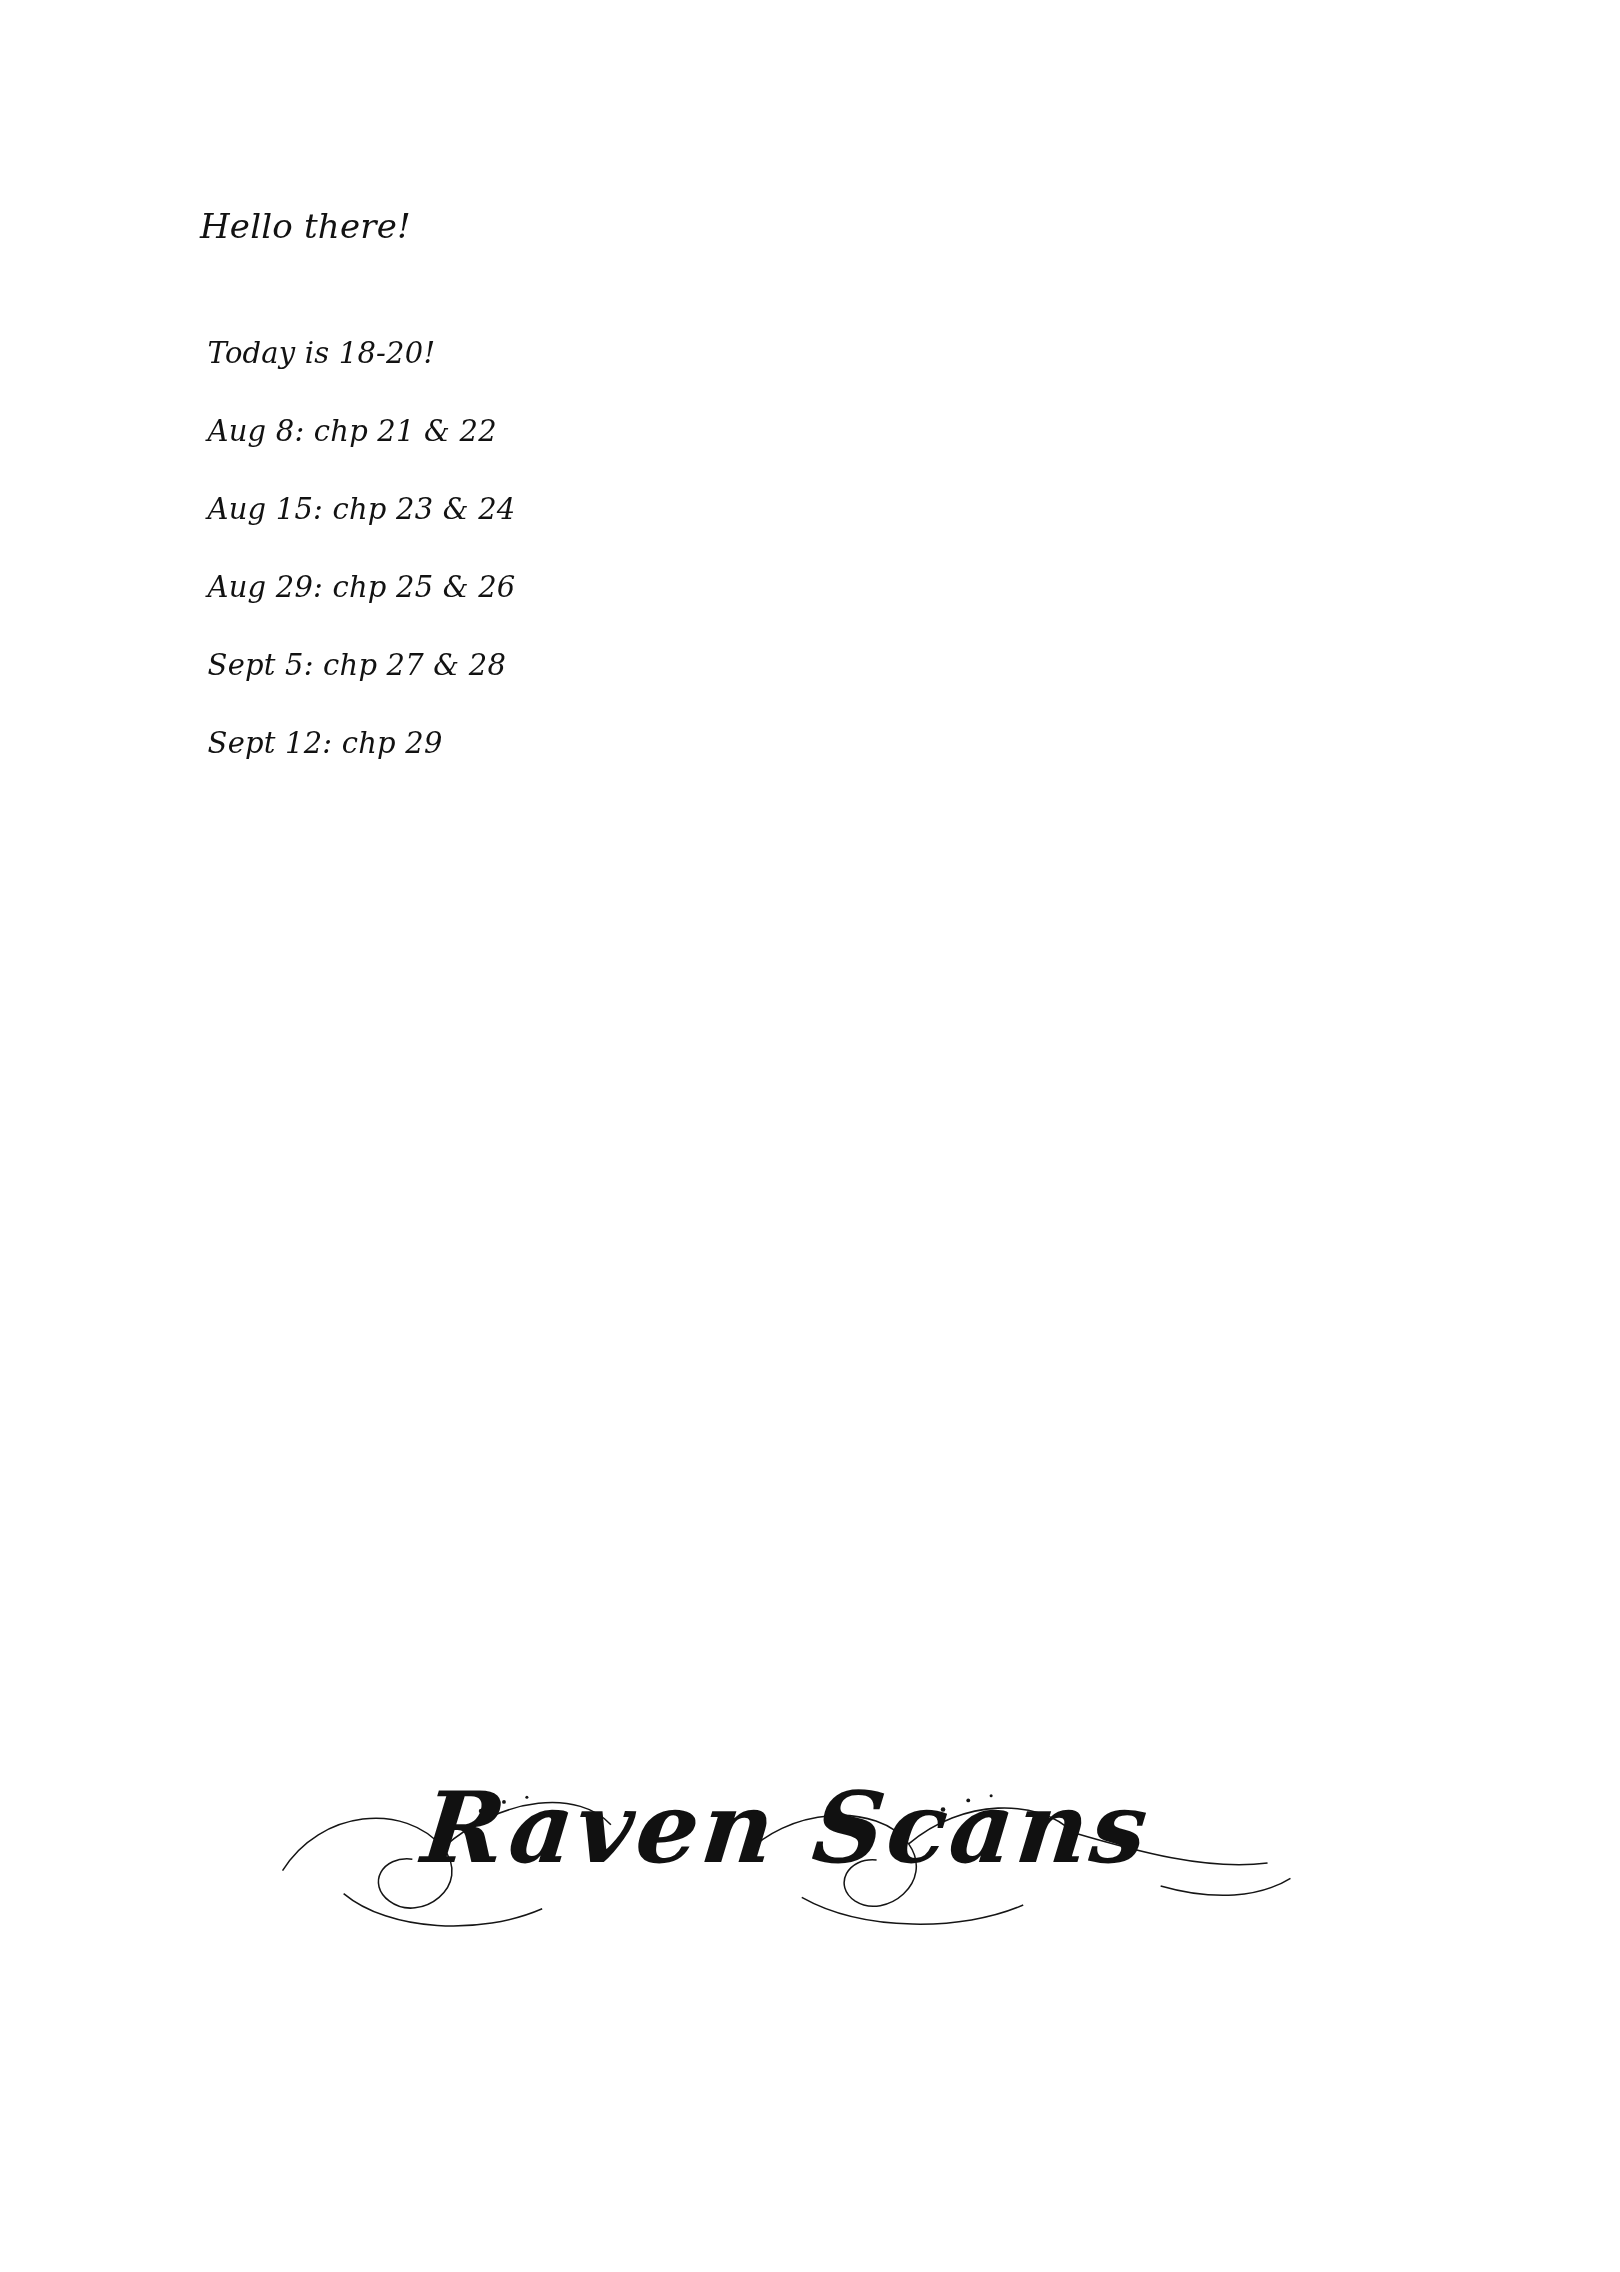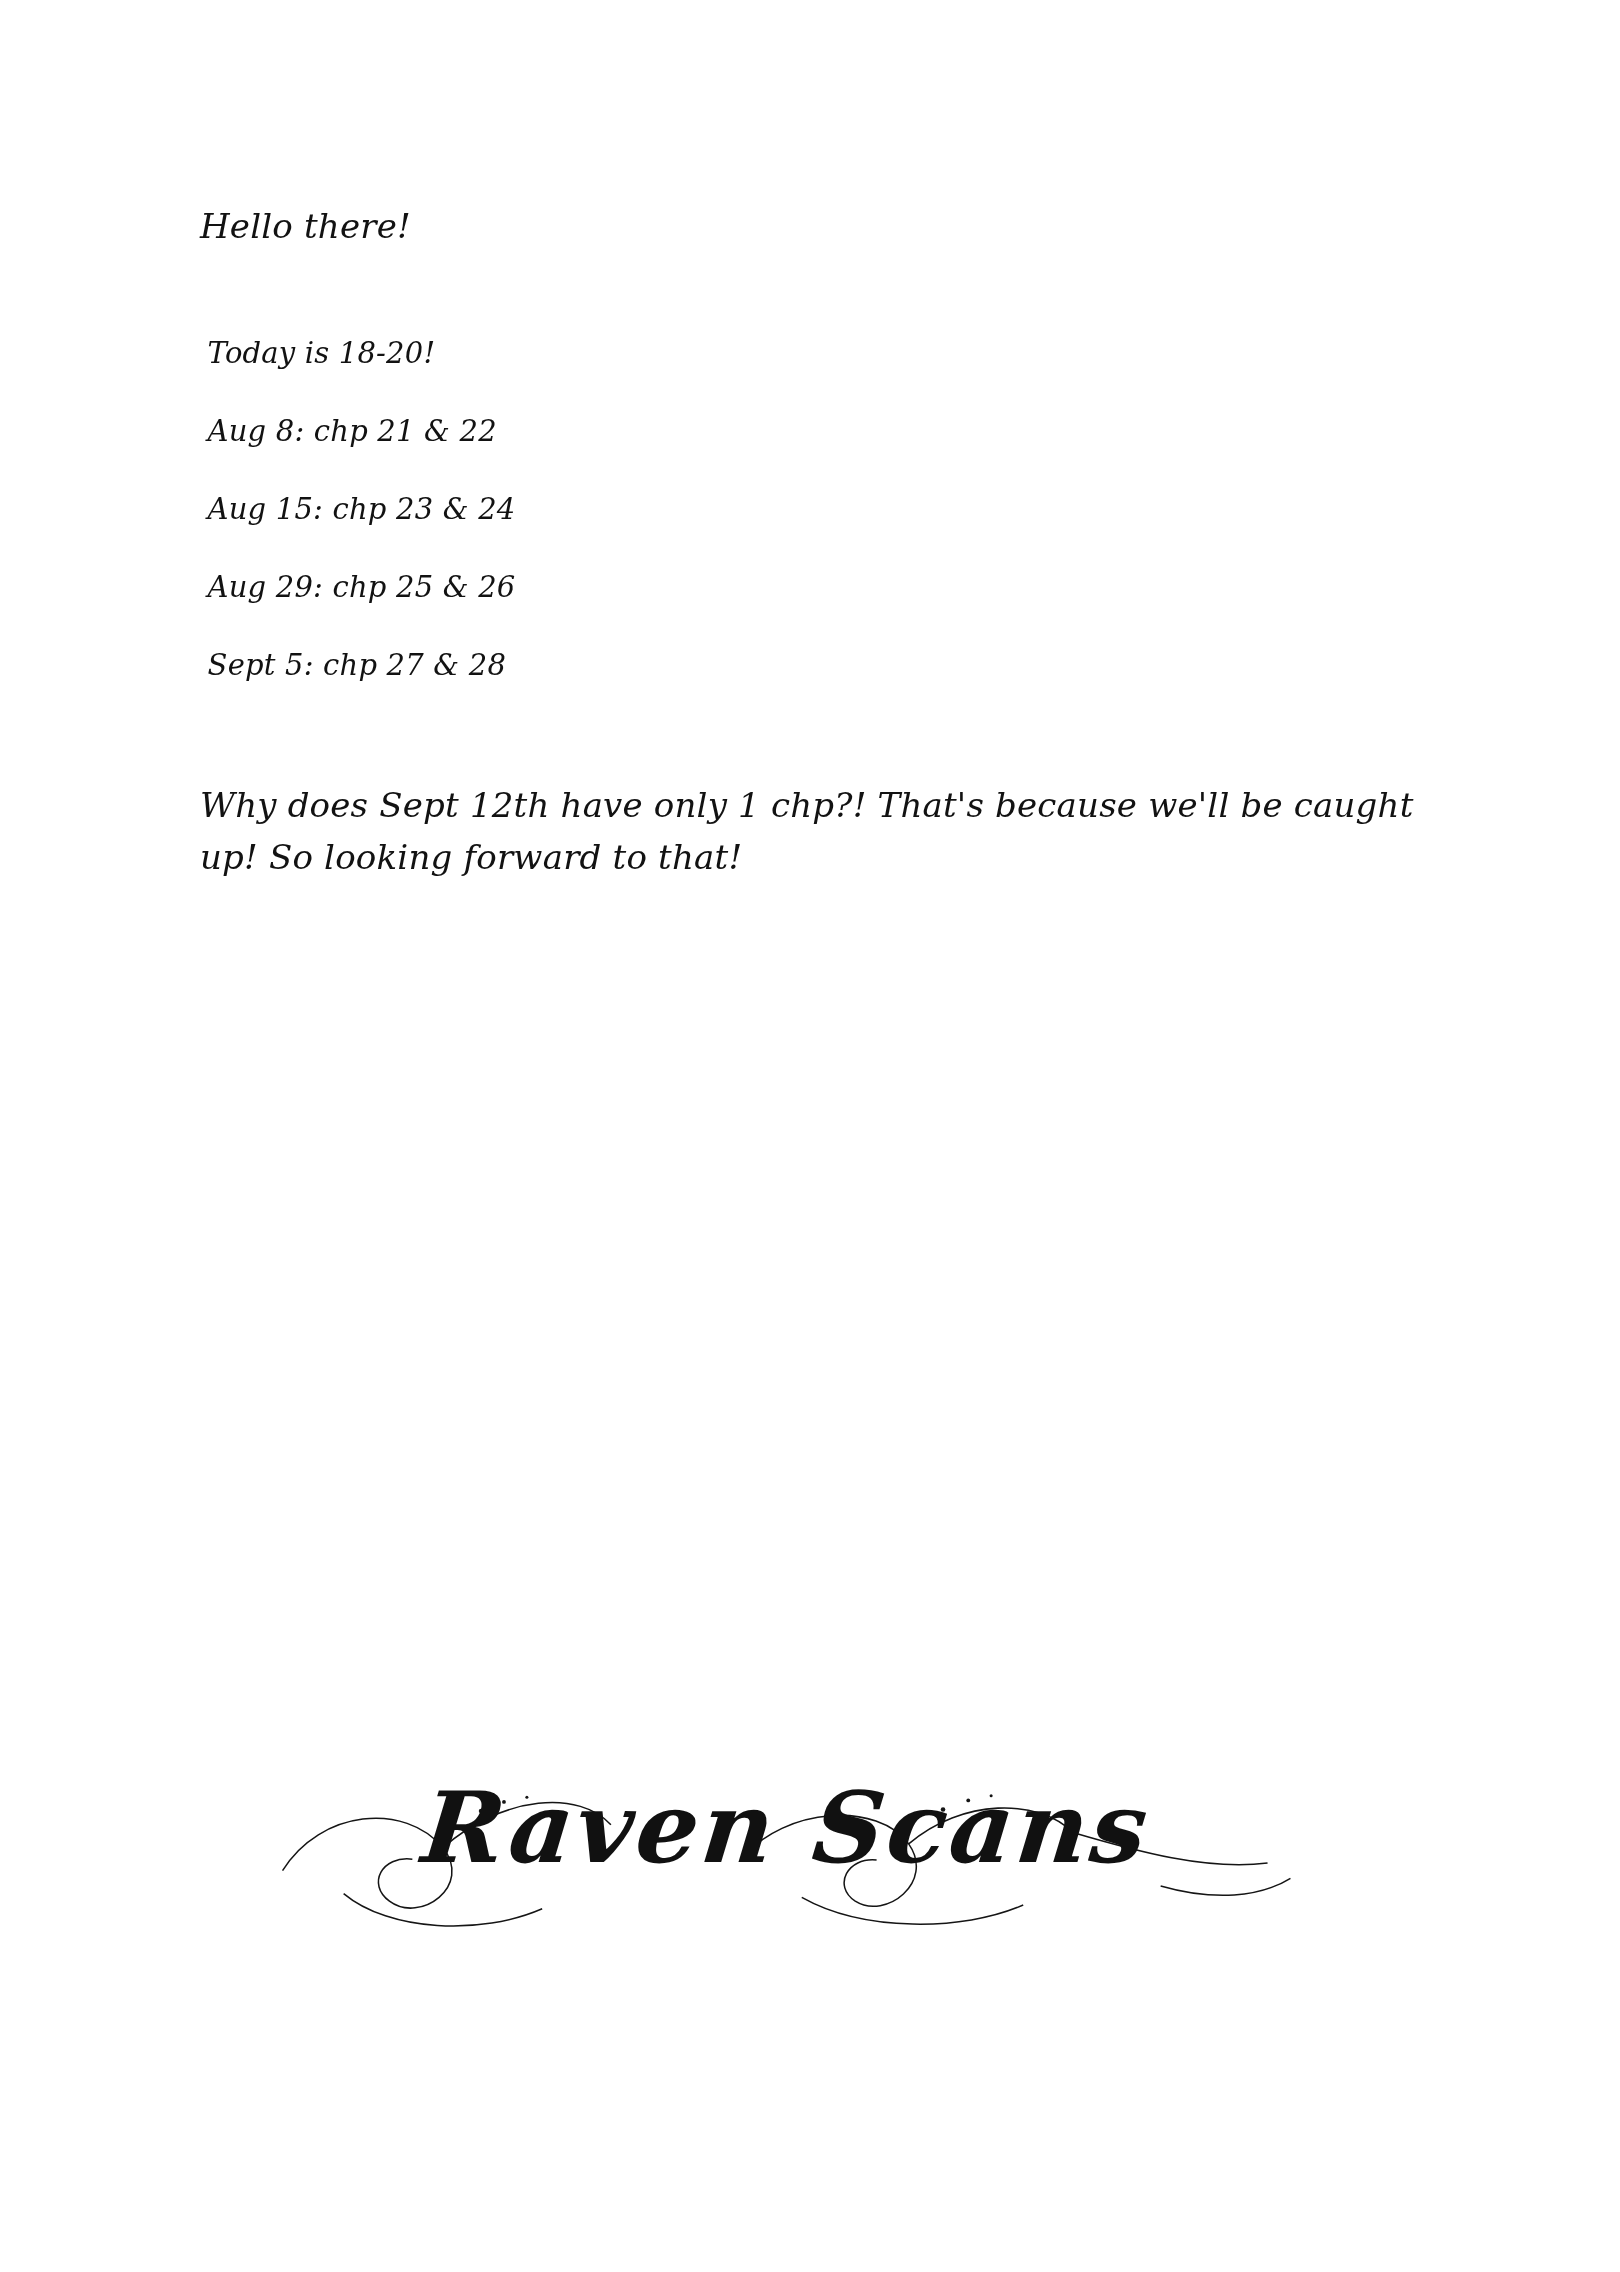--- a/index.html
+++ b/index.html
@@ -107,24 +107,24 @@
 
     <p class="handwritten greeting">Hello there!</p>
 
 
     <ul class="schedule">
       <li class="handwritten">Today is 18-20!</li>
       <li class="handwritten">Aug 8: chp 21 &amp; 22</li>
       <li class="handwritten">Aug 15: chp 23 &amp; 24</li>
       <li class="handwritten">Aug 29: chp 25 &amp; 26</li>
       <li class="handwritten">Sept 5: chp 27 &amp; 28</li>
+      <li class="handwritten">Sept 12: chp 29</li>
     </ul>
 
     <div class="closing-block">
-      <p class="handwritten para">Why does Sept 12th have only 1 chp?! That's because we'll be caught up! So looking forward to that!</p>
 
     </div>
 
   </div>
 
   <div class="signature-wrap">
     <svg class="sig-flourish" viewBox="0 0 1400 220" preserveAspectRatio="none">
       <g fill="none" stroke="#151515" stroke-width="2">
         <path d="M40 120 C 90 40, 200 30, 250 90 C 290 140, 220 190, 180 160 C 150 138, 170 100, 210 105"></path>
         <path d="M250 90 C 330 20, 430 15, 470 60"></path>

